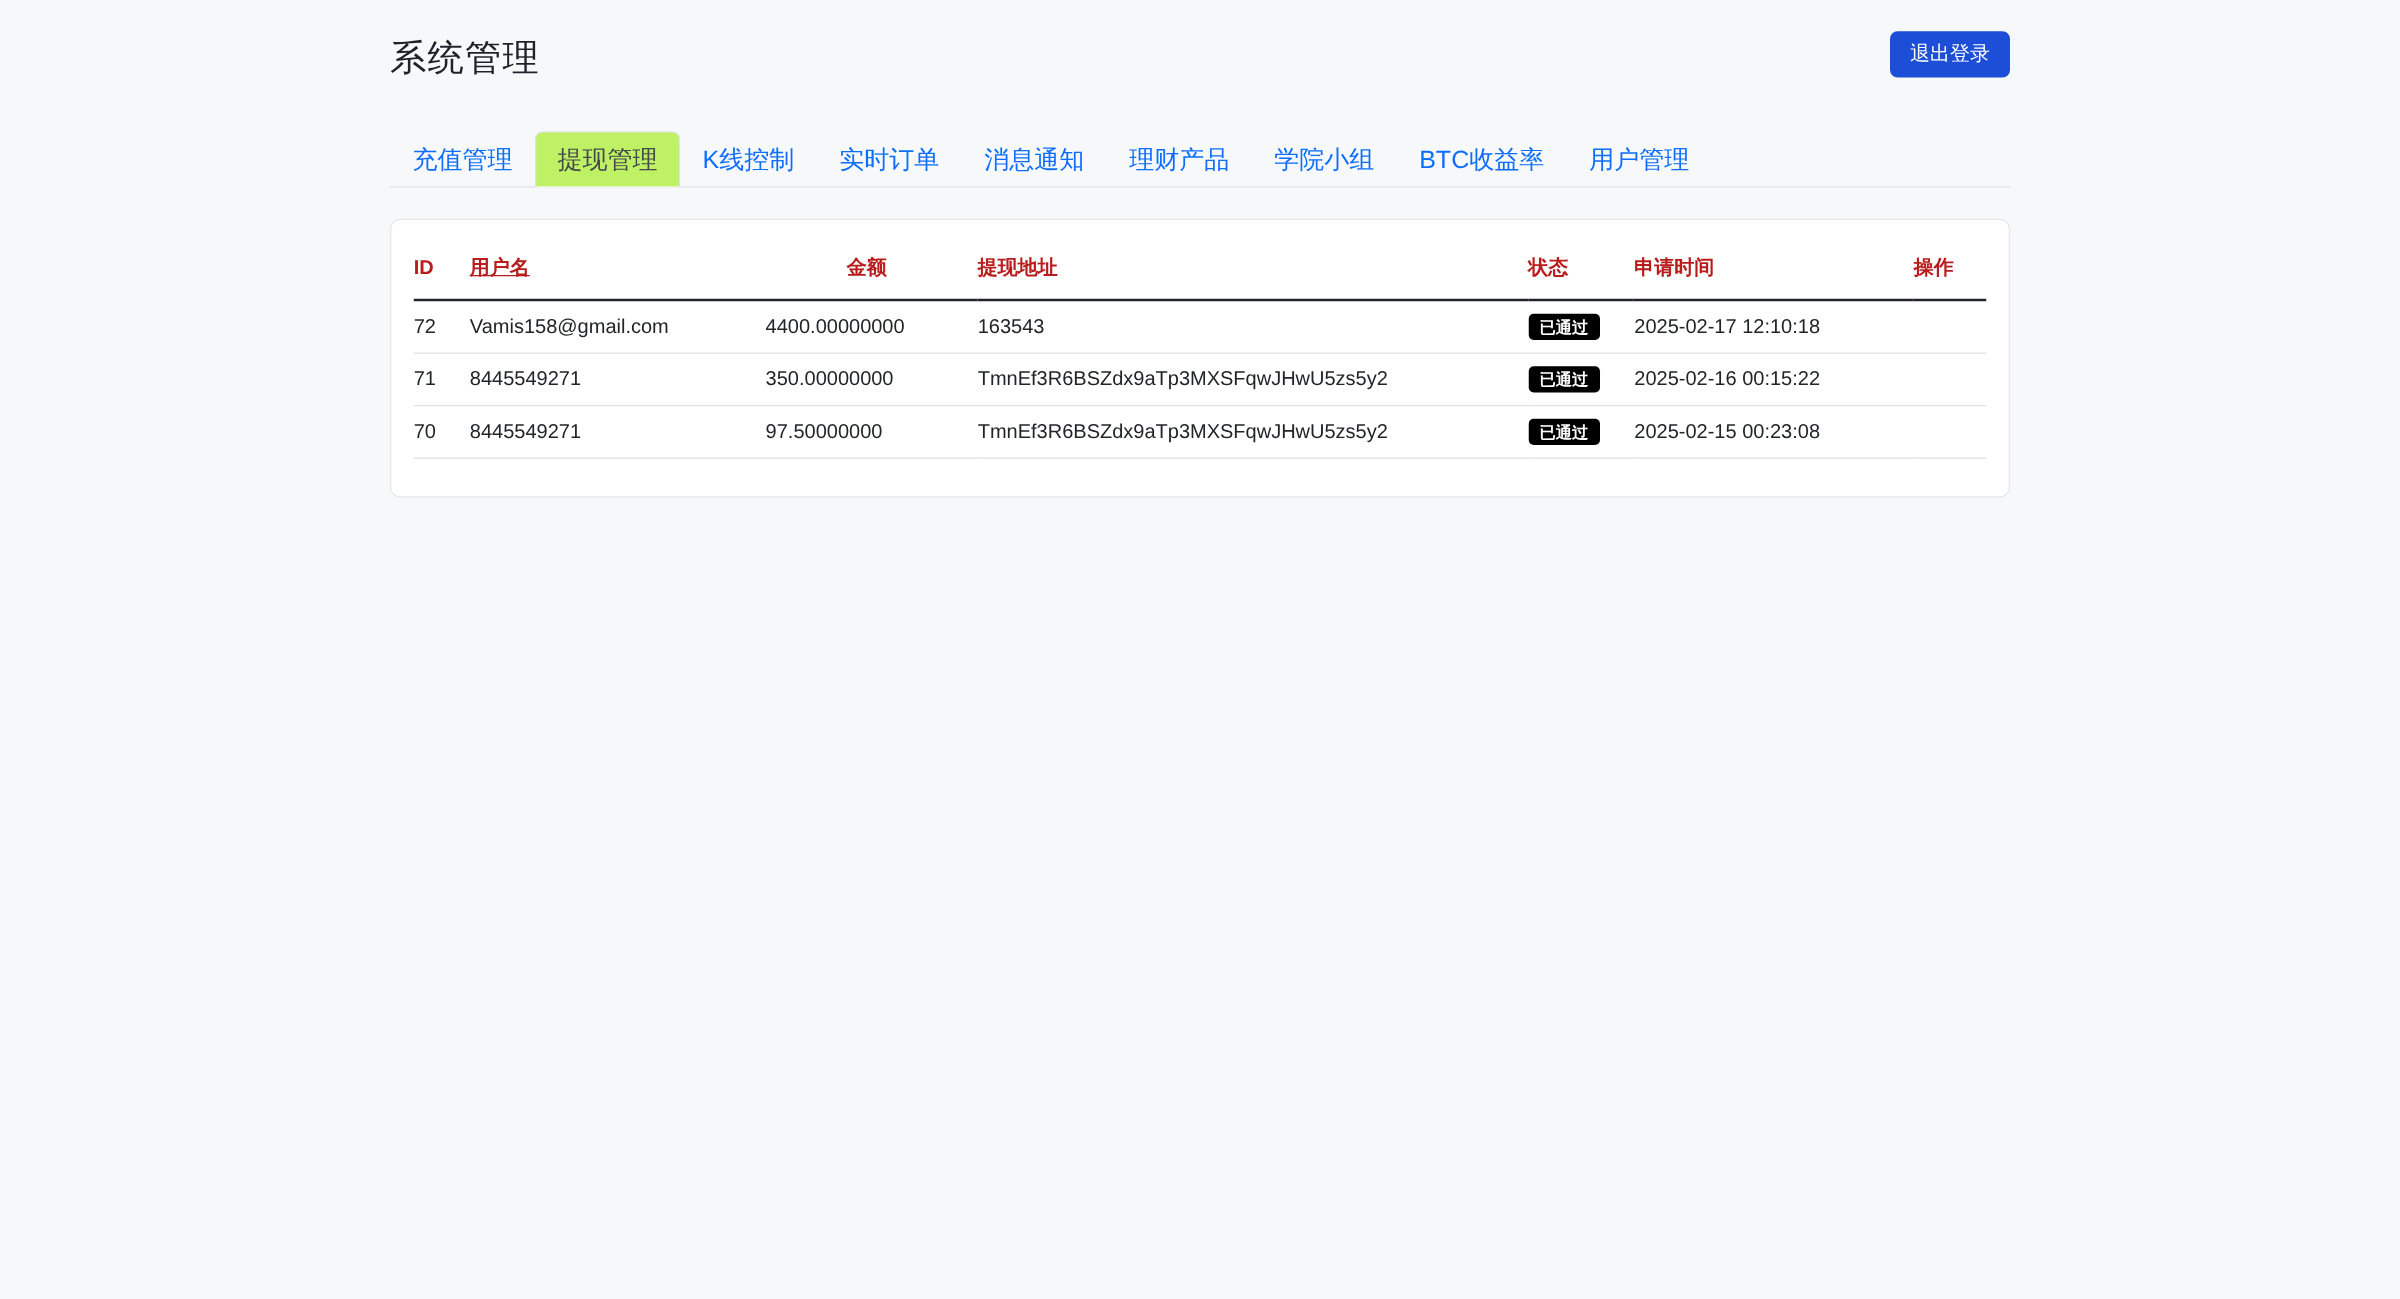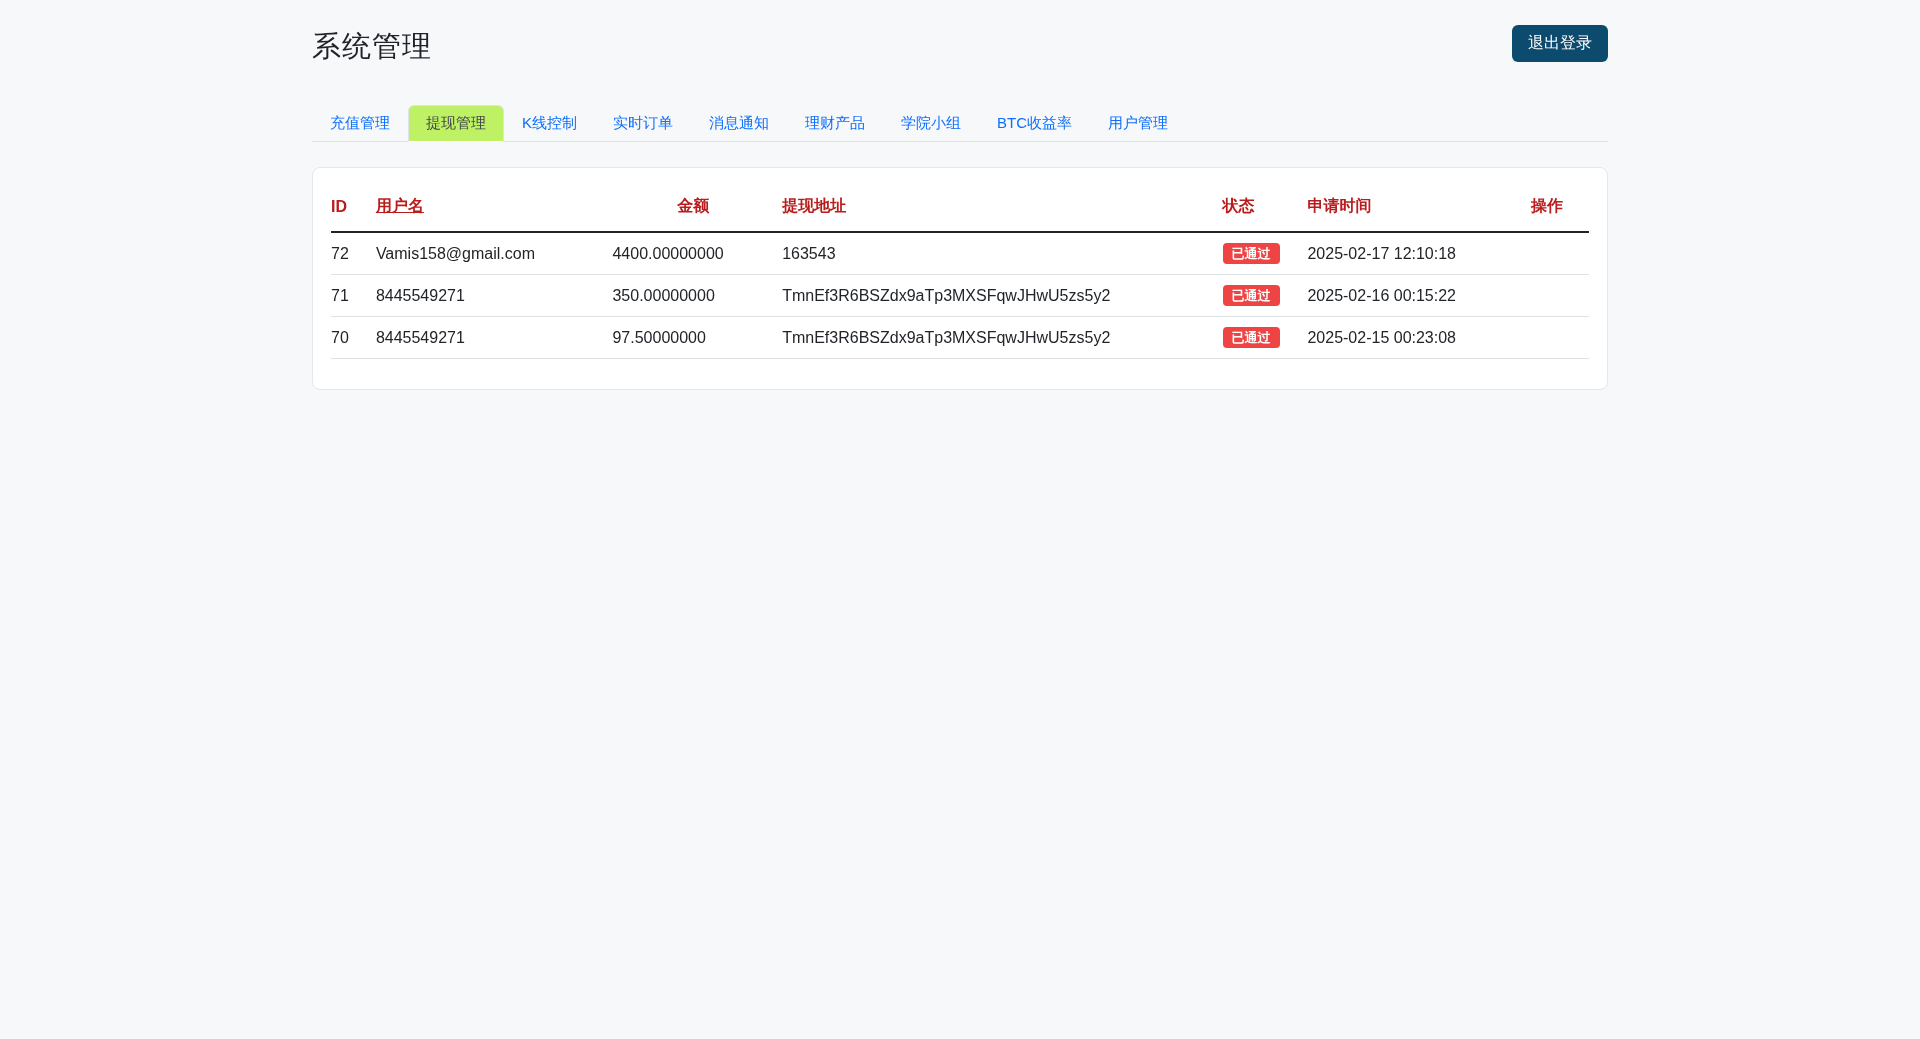--- a/index.html
+++ b/index.html
@@ -19,37 +19,37 @@
   .page-title {
     font-size: 29px;
     font-weight: 500;
     color: #1f2329;
     letter-spacing: 1px;
   }
   .logout-btn {
     position: absolute;
     top: 25px;
     right: 0;
-    background: #0c4a6e;
+    background: #1d4ed8;
     color: #ffffff;
     border: none;
     border-radius: 6px;
     padding: 8px 16px;
     font-size: 16px;
     font-family: inherit;
     cursor: pointer;
   }
   .tabs {
     display: flex;
     margin-top: 38px;
     border-bottom: 1px solid #dee2e6;
   }
   .tab {
     padding: 8px 17px;
-    font-size: 15px;
+    font-size: 20px;
     color: #0d6efd;
     cursor: pointer;
     border: 1px solid transparent;
     border-radius: 6px 6px 0 0;
     margin-bottom: -1px;
     white-space: nowrap;
   }
   .tab.active {
     color: #45494e;
     background: #bef264;
@@ -85,21 +85,21 @@
   th.col-id   { width: 45px; }
   th.col-user { width: 237px; text-decoration: underline; }
   th.col-amt  { width: 170px; text-align: center; }
   th.col-addr { width: 441px; }
   th.col-stat { width: 85px; }
   th.col-time { width: 224px; }
   th.col-act  { width: 58px; text-align: left; }
   td.cell-action { text-align: right; }
   .status-badge {
     display: inline-block;
-    background: #ef4444;
+    background: #000000;
     color: #ffffff;
     font-size: 13px;
     font-weight: 700;
     padding: 4px 9px;
     border-radius: 4px;
     line-height: 1;
   }
 </style>
 </head>
 <body>

